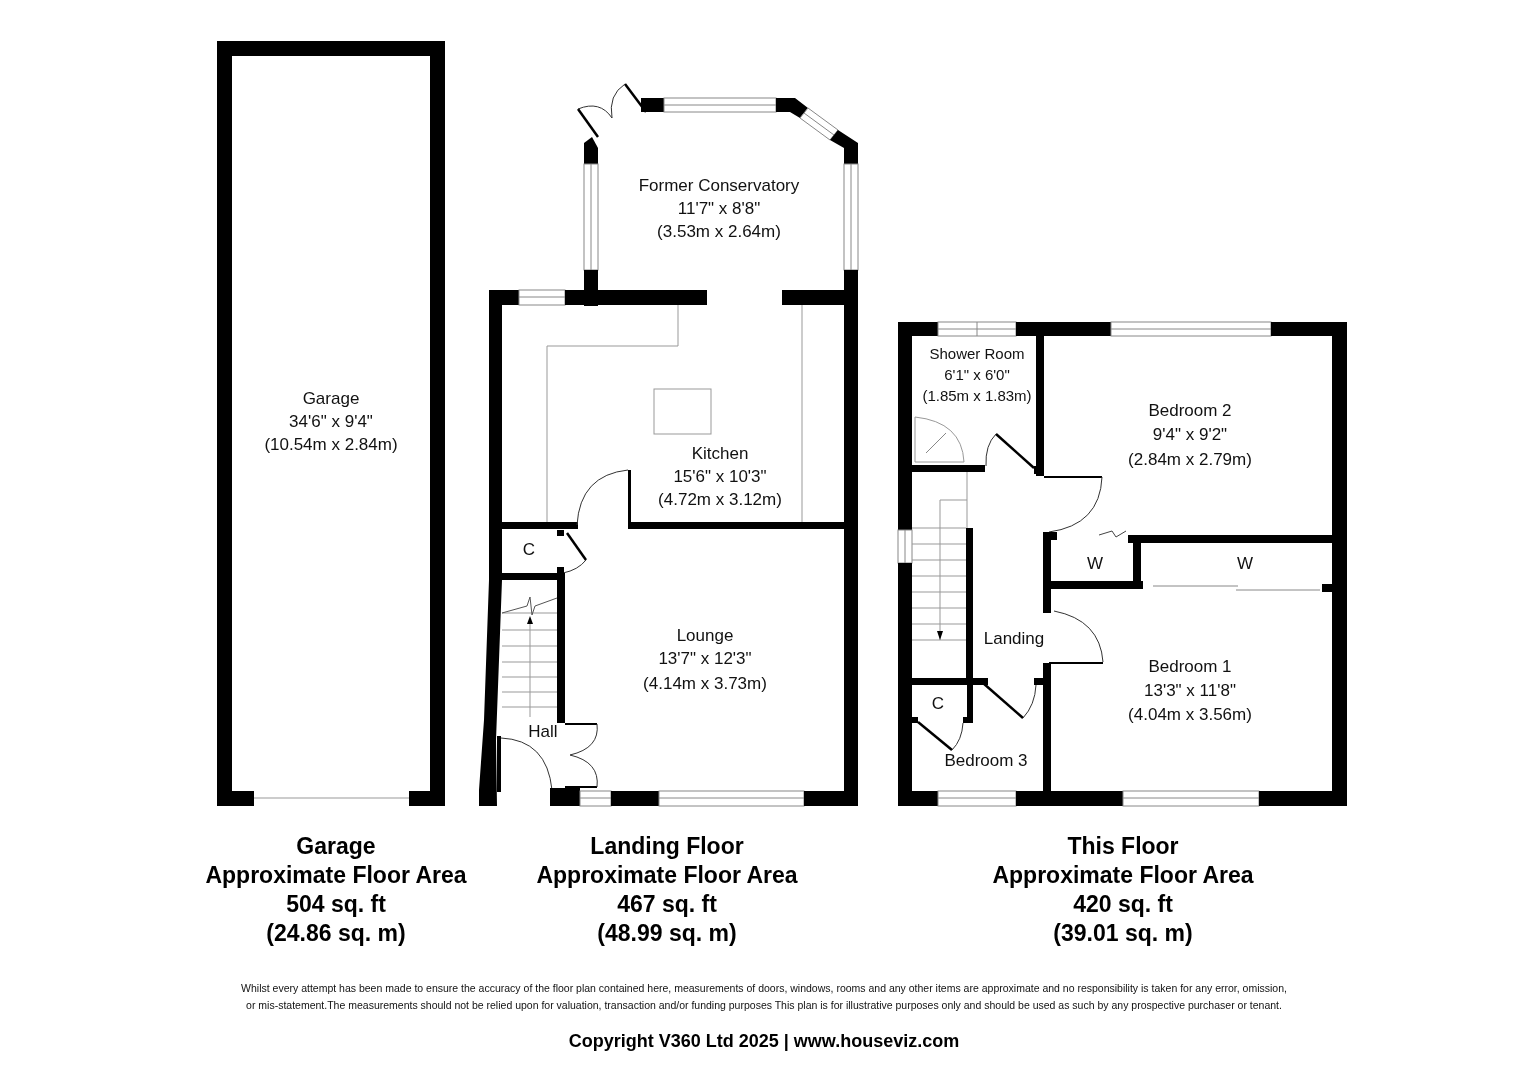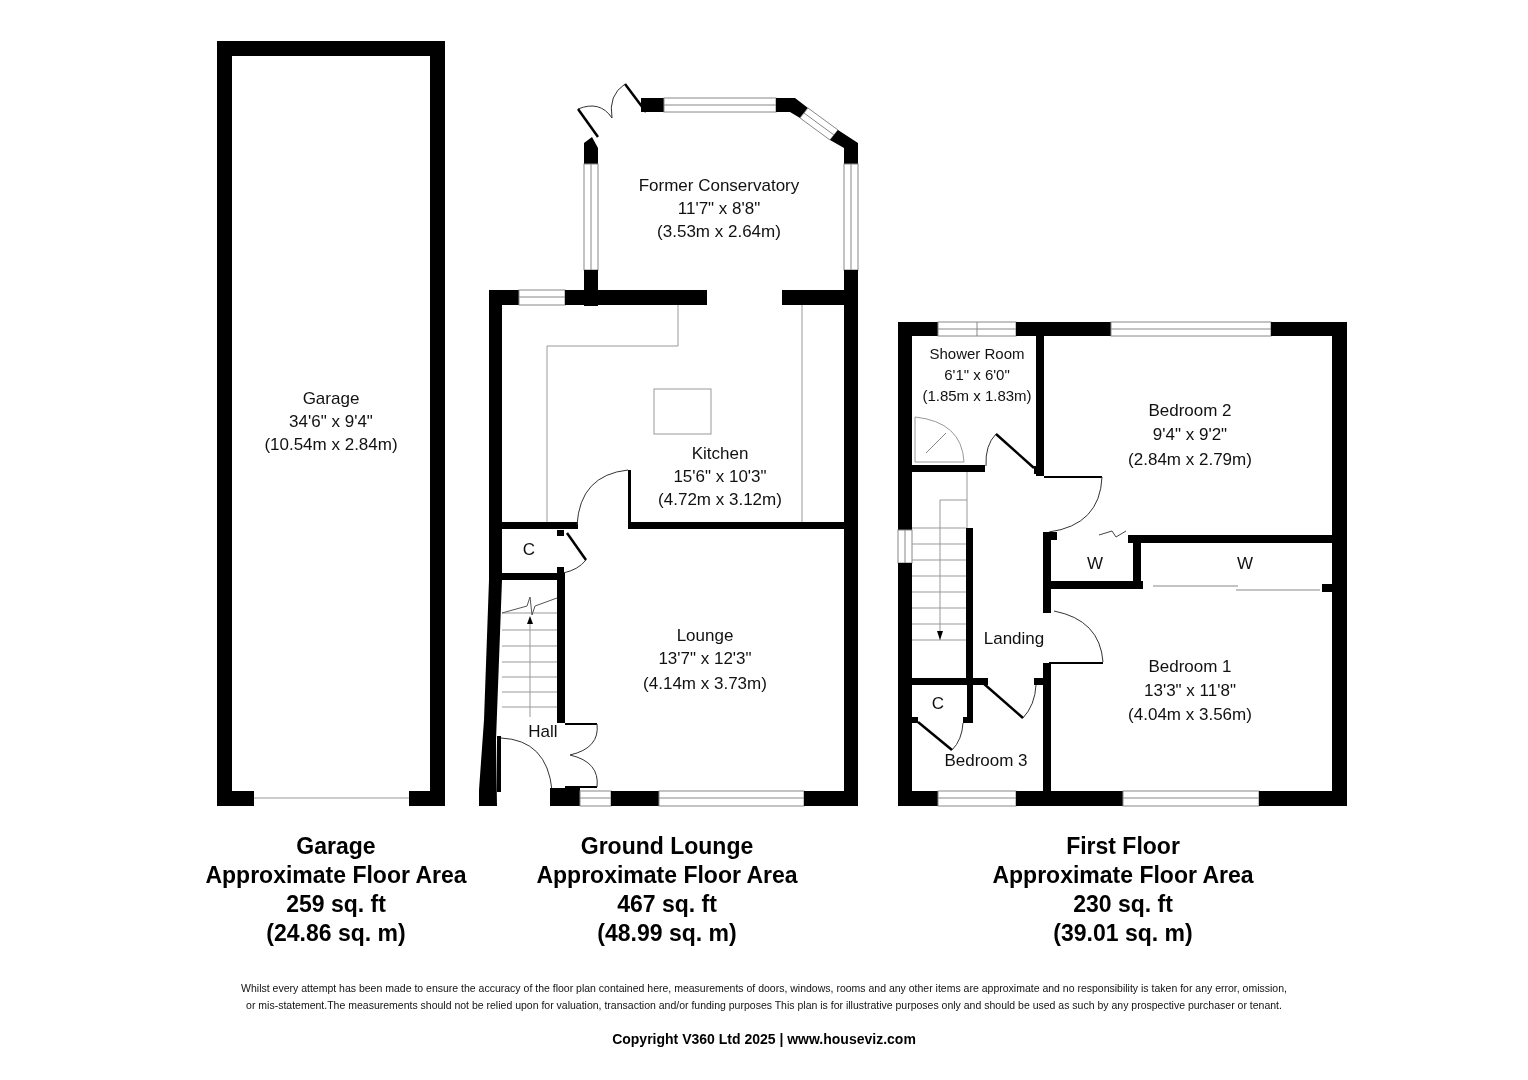--- a/index.html
+++ b/index.html
@@ -7,21 +7,21 @@
   svg.plan { position: absolute; left: 0; top: 0; }
   .wall { fill: #000000; }
   .win { fill: #ffffff; stroke: #888888; stroke-width: 1; }
   .winline { stroke: #888888; stroke-width: 1; }
   .thin { stroke: #999999; stroke-width: 1; fill: none; }
   .door { stroke: #000000; stroke-width: 2.5; }
   .arc { stroke: #333333; stroke-width: 1; fill: none; }
   .room-text { font-family: "Liberation Sans", sans-serif; font-size: 17px; fill: #111111; text-anchor: middle; }
   .label-block { position: absolute; text-align: center; font-family: "Liberation Sans", sans-serif; font-weight: bold; font-size: 23px; line-height: 29px; color: #000; }
   .disclaimer { position: absolute; left: 0; width: 1528px; text-align: center; font-family: "Liberation Sans", sans-serif; font-size: 10.5px; color: #111; line-height: 17px; }
-  .copyright { position: absolute; left: 0; width: 1528px; top: 1031px; text-align: center; font-family: "Liberation Sans", sans-serif; font-weight: bold; font-size: 14px; color: #000; }
+  .copyright { position: absolute; left: 0; width: 1528px; top: 1031px; text-align: center; font-family: "Liberation Sans", sans-serif; font-weight: bold; font-size: 18px; color: #000; }
 </style>
 </head>
 <body>
 
 <svg class="plan" width="1528" height="1080" viewBox="0 0 1528 1080" xmlns="http://www.w3.org/2000/svg">
 
   <g>
     <rect class="wall" x="217" y="41" width="228" height="15"></rect>
     <rect class="wall" x="217" y="41" width="15" height="765"></rect>
     <rect class="wall" x="430" y="41" width="15" height="765"></rect>
@@ -218,33 +218,33 @@
     <text class="room-text" x="986" y="766"><tspan>Bedroom 3</tspan></text>
     <text class="room-text" x="938" y="709"><tspan>C</tspan></text>
     <text class="room-text" x="1095" y="569"><tspan>W</tspan></text>
     <text class="room-text" x="1245" y="569"><tspan>W</tspan></text>
   </g>
 </svg>
 
 <div class="label-block" style="left:176px; top:832px; width:320px;">
   <div>Garage</div>
   <div>Approximate Floor Area</div>
-  <div>259 sq. ft</div>
+  <div>504 sq. ft</div>
   <div>(24.86 sq. m)</div>
 </div>
 <div class="label-block" style="left:507px; top:832px; width:320px;">
-  <div>Ground Lounge</div>
+  <div>Landing Floor</div>
   <div>Approximate Floor Area</div>
   <div>467 sq. ft</div>
   <div>(48.99 sq. m)</div>
 </div>
 <div class="label-block" style="left:963px; top:832px; width:320px;">
-  <div>First Floor</div>
+  <div>This Floor</div>
   <div>Approximate Floor Area</div>
-  <div>230 sq. ft</div>
+  <div>420 sq. ft</div>
   <div>(39.01 sq. m)</div>
 </div>
 
 <div class="disclaimer" style="top:980px;">
   <div>Whilst every attempt has been made to ensure the accuracy of the floor plan contained here, measurements of doors, windows, rooms and any other items are approximate and no responsibility is taken for any error, omission,</div>
   <div>or mis-statement.The measurements should not be relied upon for valuation, transaction and/or funding purposes This plan is for illustrative purposes only and should be used as such by any prospective purchaser or tenant.</div>
 </div>
 <div class="copyright">Copyright V360 Ltd 2025 | www.houseviz.com</div>
 
 </body></html>

